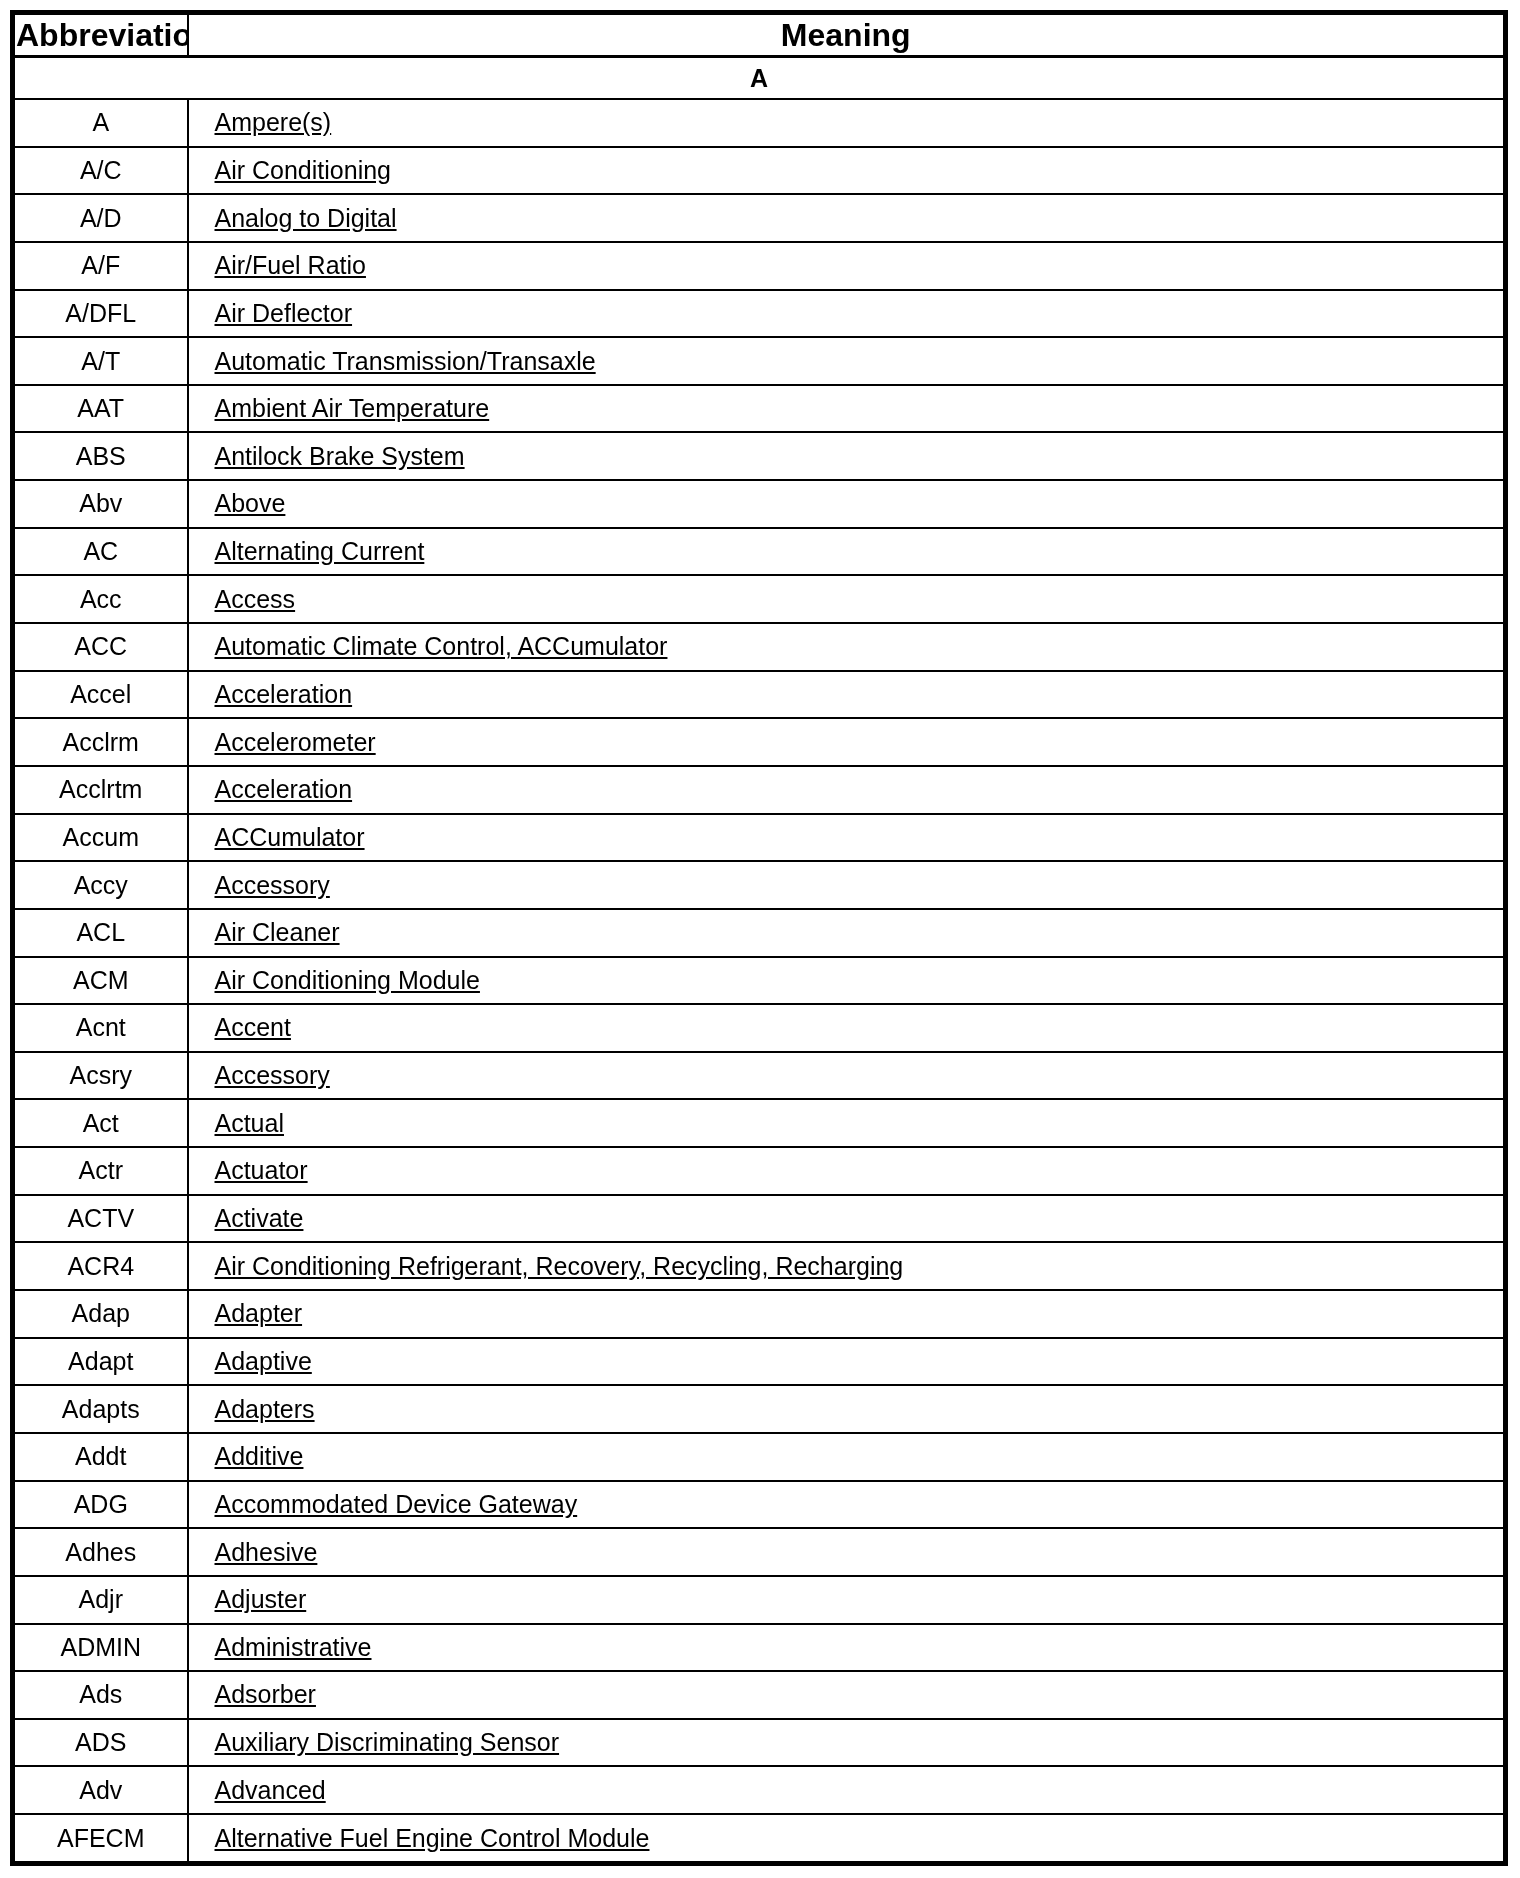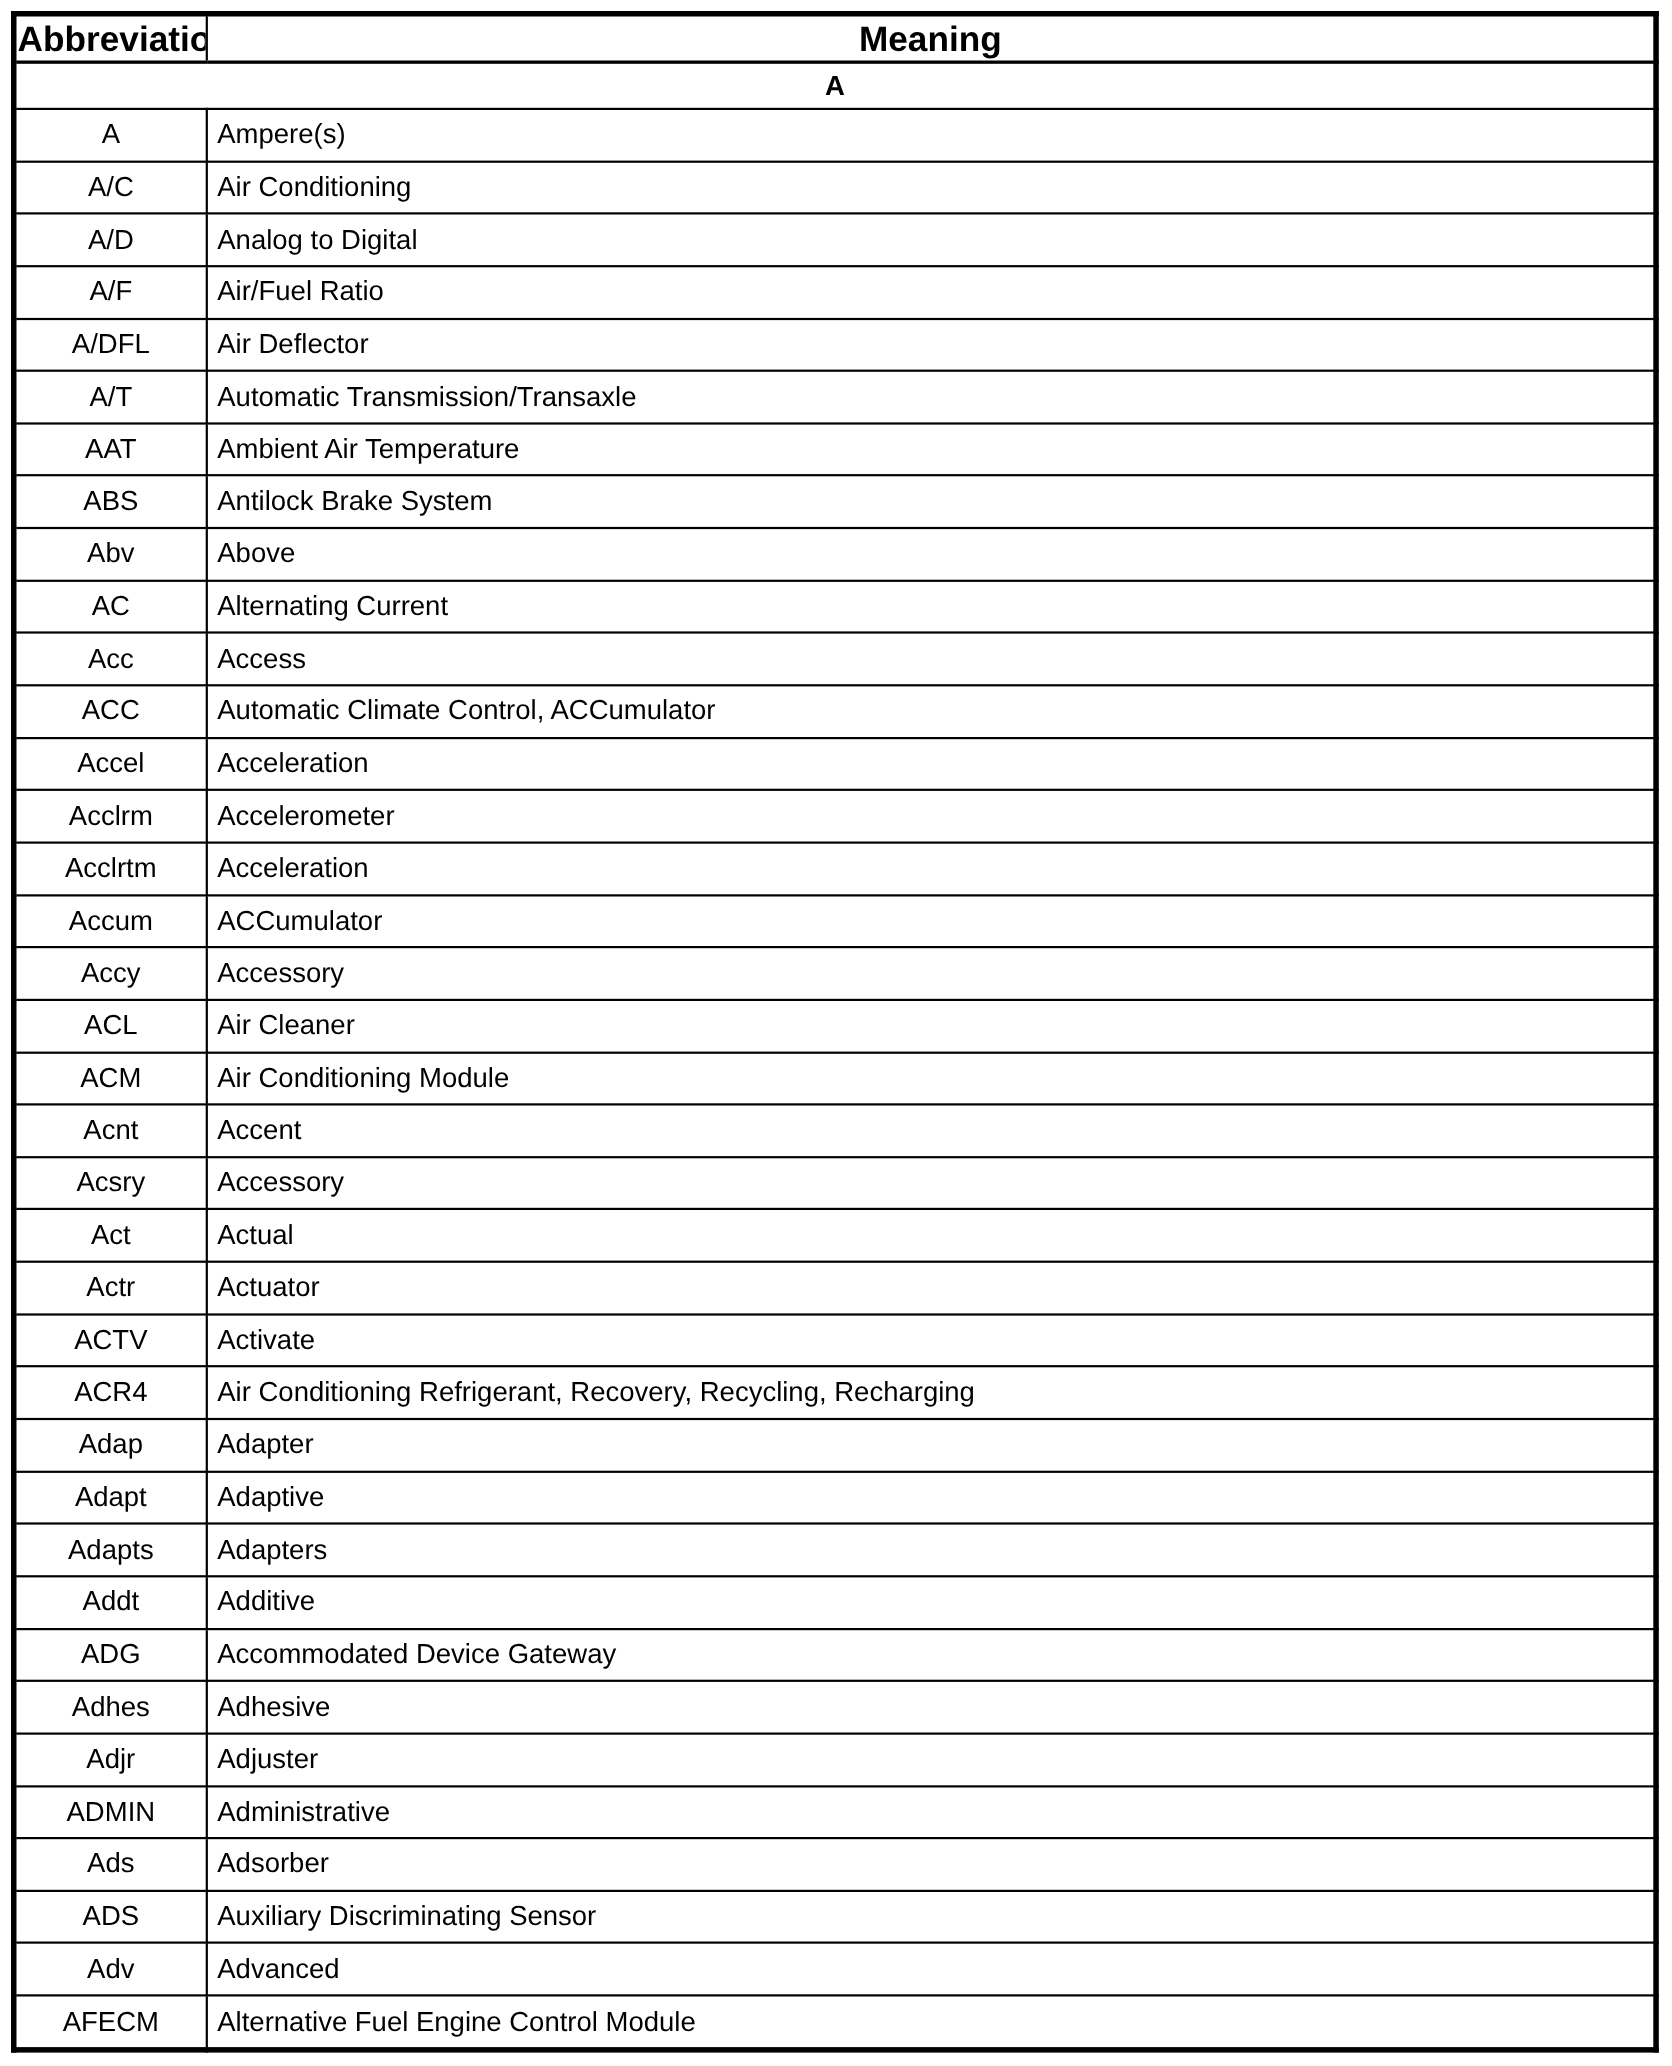--- a/index.html
+++ b/index.html
@@ -53,21 +53,22 @@
   td.abbr-cell {
     height: 41px;
     font-size: 25px;
     font-weight: normal;
     text-align: center;
   }
   td.meaning-cell {
     font-size: 25px;
     font-weight: normal;
     text-align: left;
-    padding-left: 9px;
+    padding-left: 26px;
+    text-decoration: underline;
   }
 </style>
 </head>
 <body>
 
 <div class="page">
   <table class="abbr-table">
     <colgroup>
       <col class="col-abbr">
       <col class="col-meaning">

